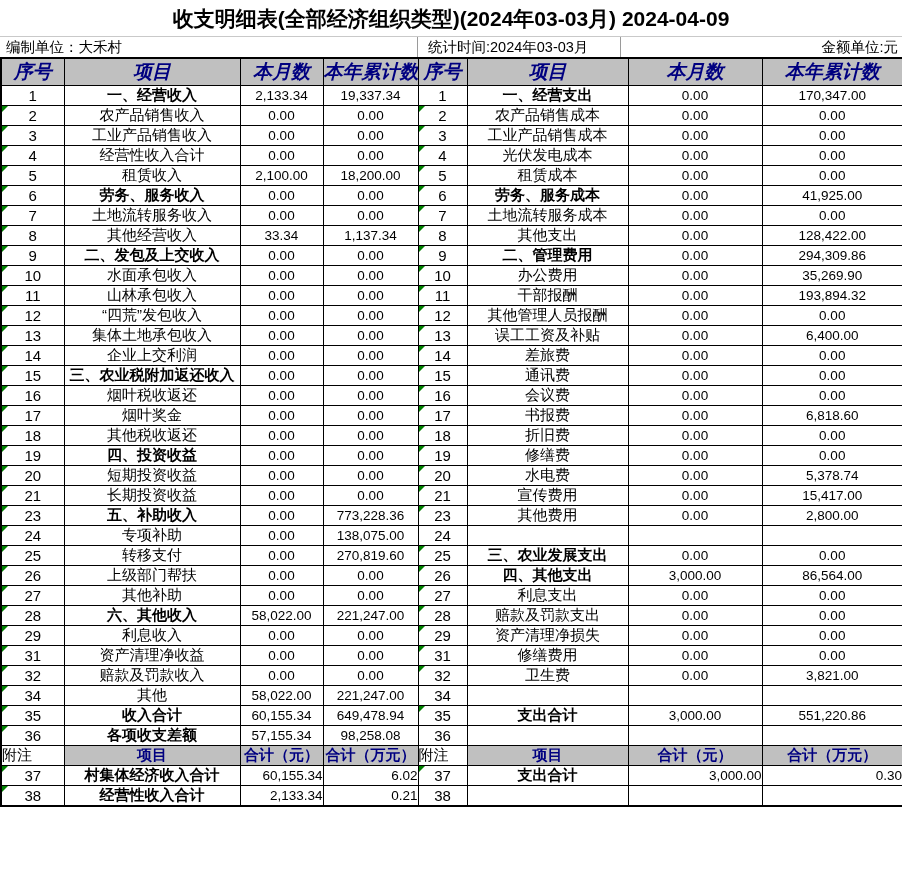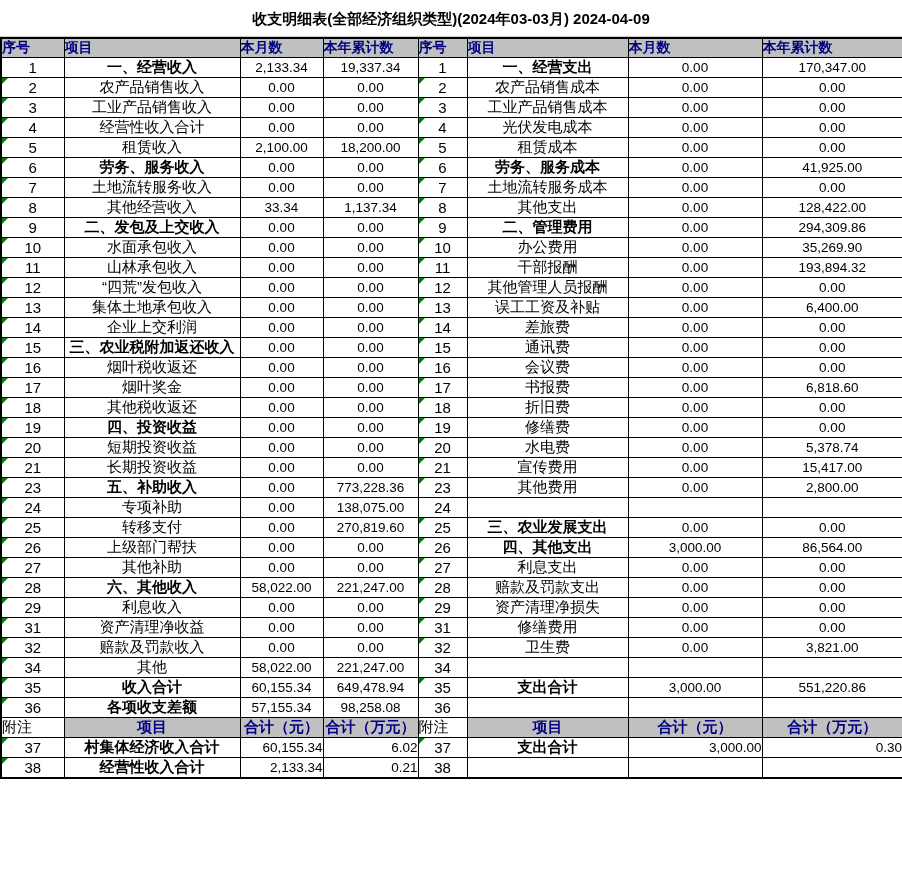--- a/index.html
+++ b/index.html
@@ -10,21 +10,21 @@
     width: 902px; height: 870px;
     background: #ffffff;
     overflow: hidden;
     color: #000;
   }
   .title {
     height: 37px;
     line-height: 37px;
     text-align: center;
     font-weight: bold;
-    font-size: 15px;
+    font-size: 21px;
     border-bottom: 1px solid #c9c9c9;
     white-space: nowrap;
   }
   .info-row {
     position: relative;
     height: 20px;
     font-size: 14.5px;
     line-height: 20px;
   }
   .info-row .u { position: absolute; left: 6px; top: 0; }
@@ -45,23 +45,24 @@
     height: 19.3px;
     padding: 0;
     overflow: hidden;
     white-space: nowrap;
     vertical-align: middle;
   }
   table.report thead th {
     background: var(--hdr-bg, #C0C0C0);
     color: var(--hdr-fg, #000080);
     font-weight: bold;
-    font-size: 14px;
-    text-align: left;
+    font-size: 19px;
+    text-align: center;
     height: 19px;
+    font-style: italic;
   }
   td.seq  { text-align: center; font-size: 15px; position: relative; }
   td.item { text-align: center; font-size: 15px; }
   td.item.b { font-weight: bold; margin-left: 40px; }
   td.num  { text-align: center; font-size: 13.5px; }
   td.numr { text-align: right; font-size: 13.5px; padding-right: 3px; }
   td.noteh { text-align: left; font-size: 15px; }
   td.ghdr {
     background: var(--hdr-bg, #C0C0C0);
     color: var(--hdr-fg, #000080);
@@ -76,20 +77,27 @@
     border-top: 6px solid var(--tri, #008000);
     border-right: 6px solid transparent;
   }
 </style>
 </head>
 <body>
 
 <div class="page">
   <div class="title">收支明细表(全部经济组织类型)(2024年03-03月) 2024-04-09</div>
 
+  <div class="info-row">
+    <span class="u">编制单位：大禾村</span>
+    <span class="s">统计时间:2024年03-03月</span>
+    <span class="a">金额单位:元</span>
+    <span class="vdiv d1"></span>
+    <span class="vdiv d2"></span>
+  </div>
 
   <table class="report">
     <colgroup>
       <col style="width:63px">
         <col style="width:176px">
         <col style="width:83px">
         <col style="width:95px">
       <col style="width:49px">
         <col style="width:161px">
         <col style="width:134px">

